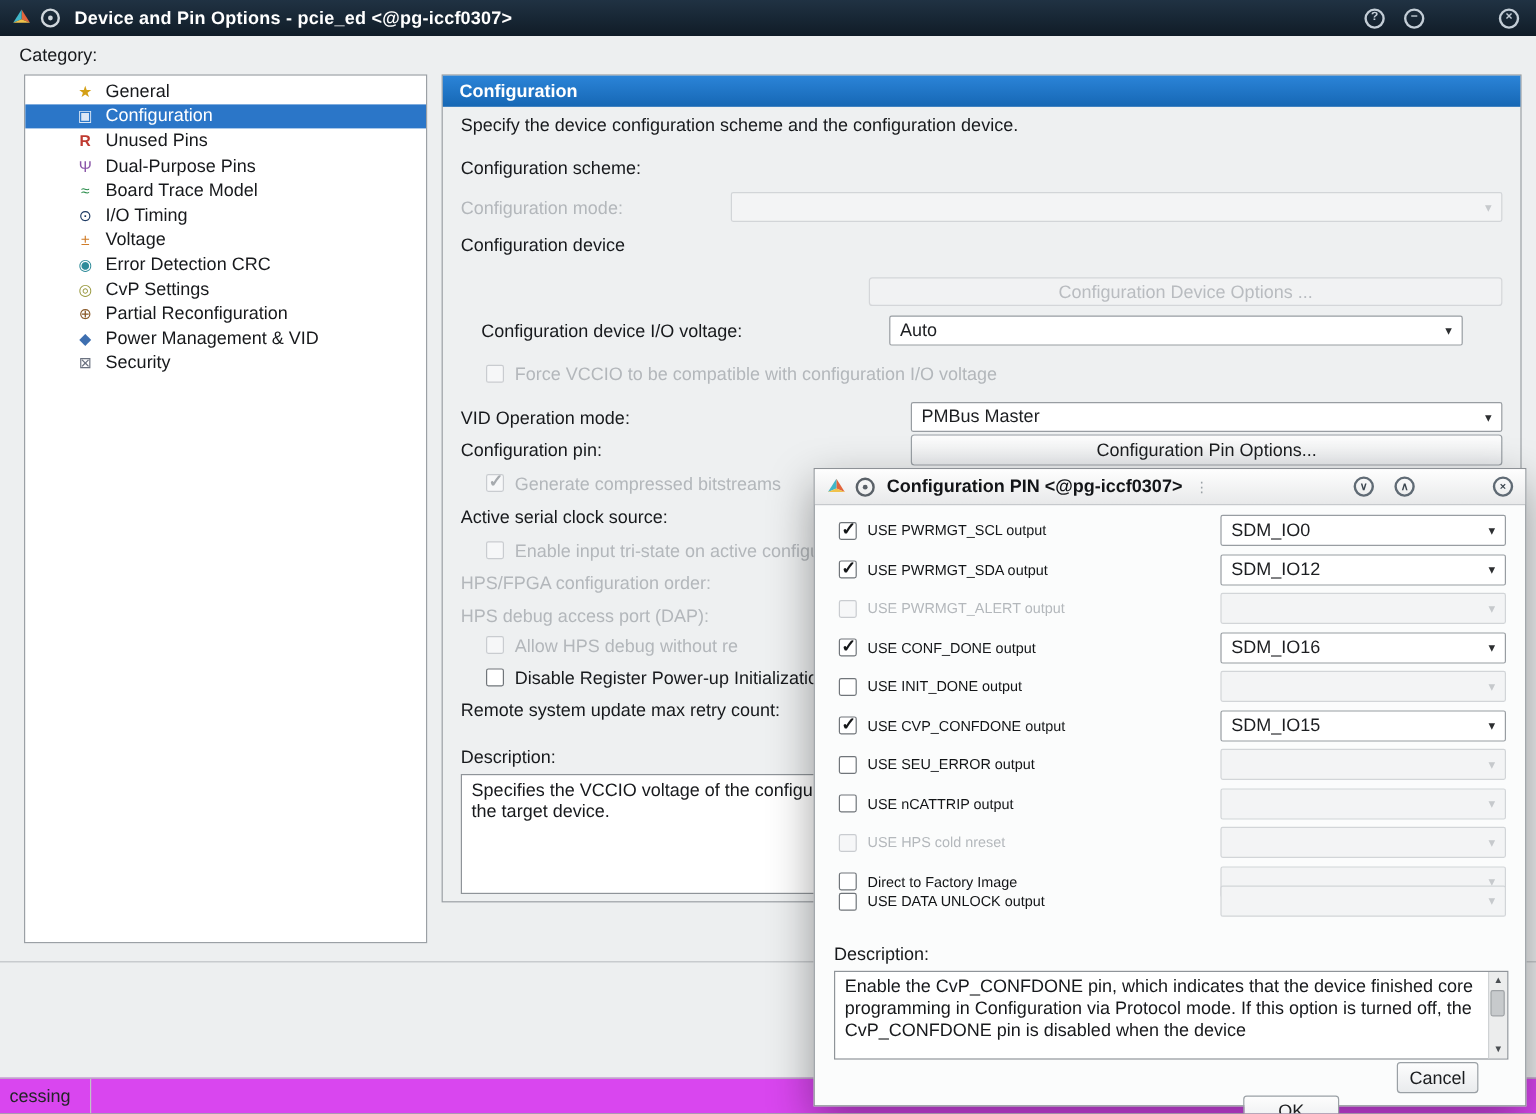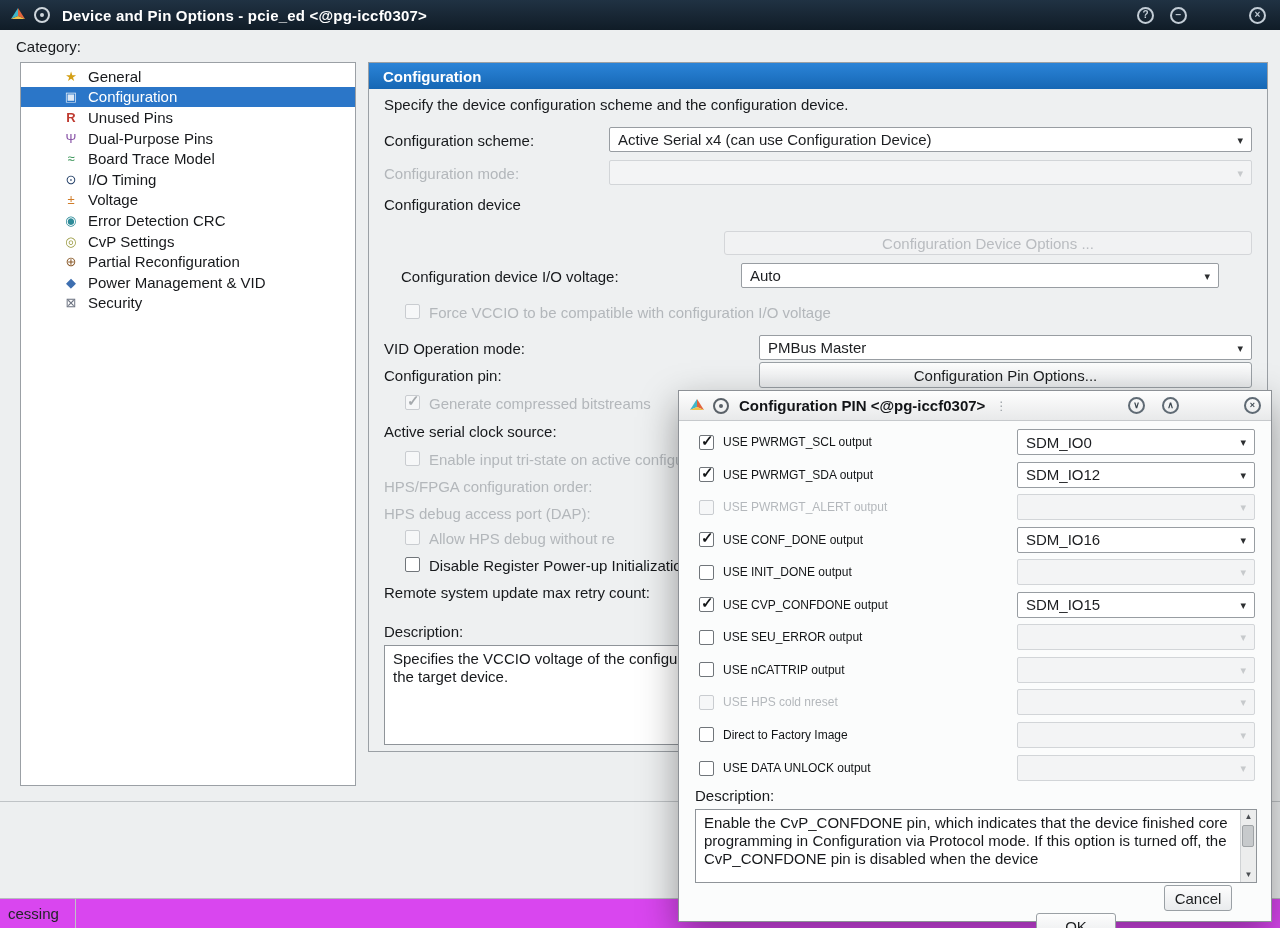--- a/index.html
+++ b/index.html
@@ -156,23 +156,20 @@
         </div>
       </div>
 
     <div class="main-panel">
       <div class="panel-header">
         <span>Configuration</span>
       </div>
       <span class="plabel" style="left:15px;top:33px">Specify the device configuration scheme and the configuration device.</span>
 
       <span class="plabel" style="left:15px;top:69px">Configuration scheme:</span>
-      <div class="select" style="position:absolute;left:240px;top:64px;width:643px">
-        <span>Active Serial x4 (can use Configuration Device)</span>
-      </div>
 
       <span class="plabel dis" style="left:15px;top:102px">Configuration mode:</span>
       <div class="select dis" style="position:absolute;left:240px;top:97px;width:643px">
         <span></span>
       </div>
 
       <span class="plabel" style="left:15px;top:133px">Configuration device</span>
 
       <div class="btn dis" style="left:355px;top:168px;width:528px">
         <span>Configuration Device Options ...</span>
@@ -307,21 +304,21 @@
             <span></span>
           </div>
         </div>
         <div class="pin-row" style="top: 330.5px;">
           <span class="cb"></span>
           <span class="pin-label">Direct to Factory Image</span>
           <div class="select pin-select dis">
             <span></span>
           </div>
         </div>
-        <div class="pin-row" style="top: 364px;">
+        <div class="pin-row" style="top: 347px;">
           <span class="cb"></span>
           <span class="pin-label">USE DATA UNLOCK output</span>
           <div class="select pin-select dis">
             <span></span>
           </div>
         </div>
       </div>
 
     <span class="plabel" style="left:16px;top:396px">Description:</span>
     <div class="desc-box" style="left:16px;top:418px;width:562px;height:74px;padding-right:28px">

